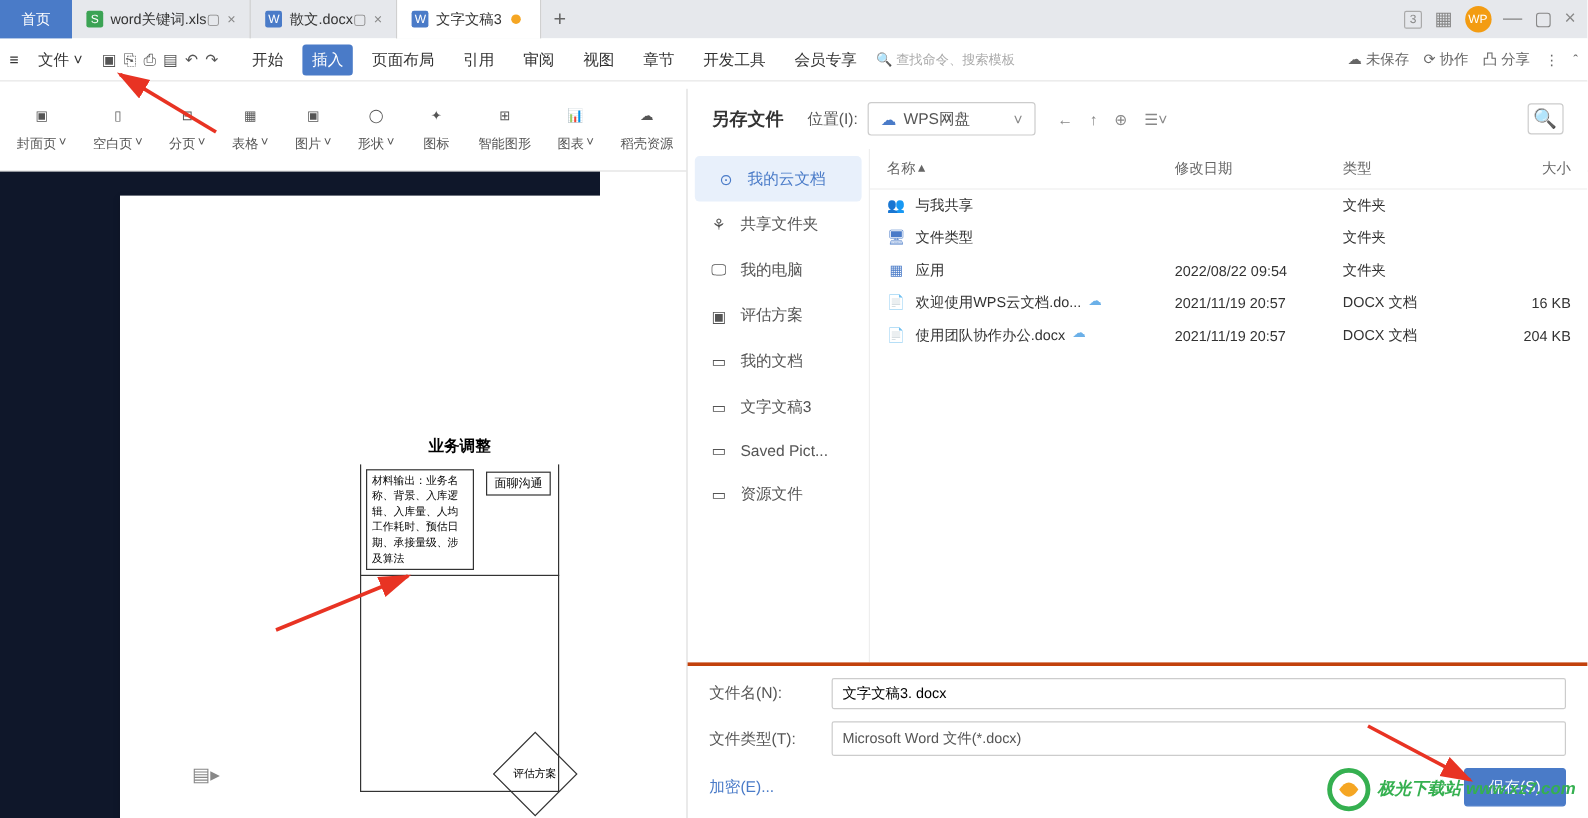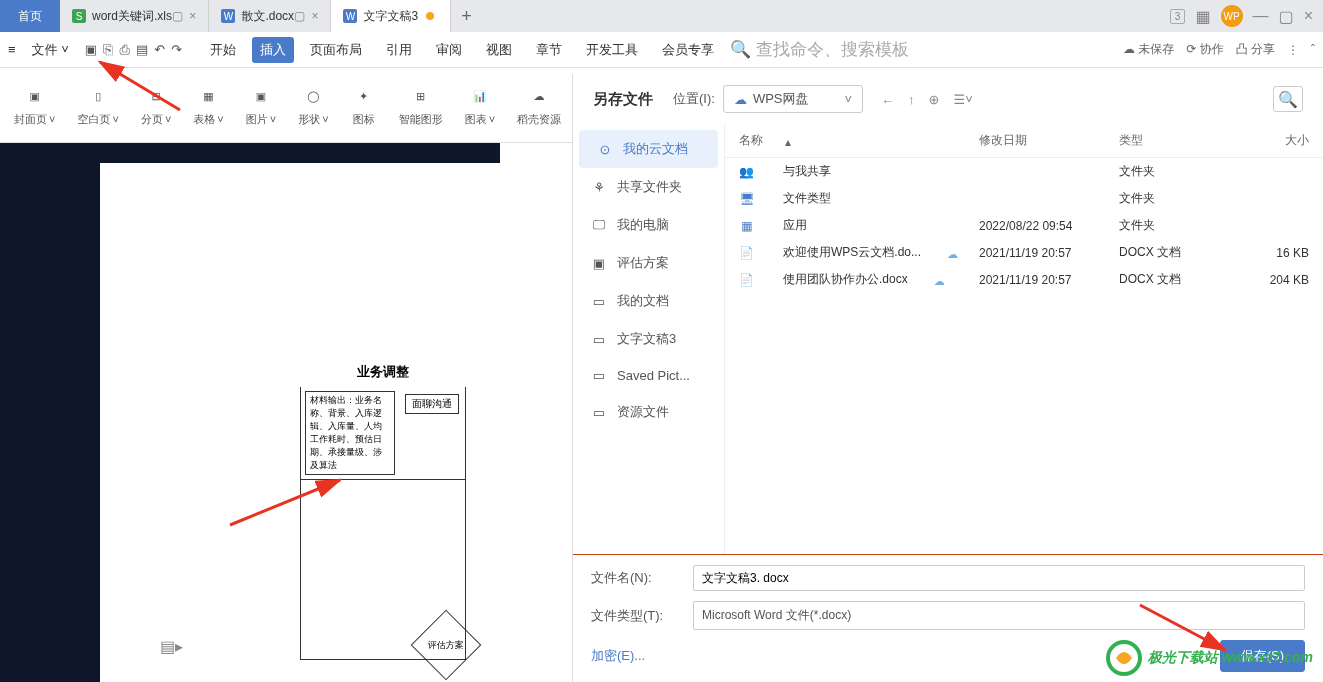--- a/index.html
+++ b/index.html
@@ -20,21 +20,21 @@
 .win-controls .avatar { width: 22px; height: 22px; border-radius: 50%; background: #f39c12; display: flex; align-items: center; justify-content: center; color: #fff; font-size: 10px; }
 
 
 .menubar { display: flex; align-items: center; height: 36px; border-bottom: 1px solid #e0e0e0; padding: 0 8px; font-size: 13px; color: #333; background: #fff; }
 .menubar .mb-left { display: flex; align-items: center; gap: 8px; }
 .menubar .mb-item { padding: 4px 8px; cursor: pointer; }
 .menubar .mb-item.active { background: #4a7bc8; color: #fff; border-radius: 3px; }
 .menubar .qat { display: flex; gap: 6px; color: #555; margin-right: 12px; }
 .menubar .qat span { cursor: pointer; }
 .menubar .mb-right { margin-left: auto; display: flex; align-items: center; gap: 12px; color: #666; font-size: 12px; }
-.menubar .search-cmd { color: #aaa; font-size: 17px; }
+.menubar .search-cmd { color: #aaa; font-size: 11px; }
 
 
 .ribbon { display: flex; height: 75px; border-bottom: 1px solid #e0e0e0; padding: 4px 10px; gap: 14px; background: #fff; }
 .ribbon-group { display: flex; flex-direction: column; align-items: center; justify-content: center; font-size: 11px; color: #555; gap: 2px; padding: 0 4px; }
 .ribbon-group .rg-icon { width: 26px; height: 26px; display: flex; align-items: center; justify-content: center; color: #555; }
 .ribbon-group .rg-label { display: flex; align-items: center; gap: 2px; }
 
 
 .docarea { position: absolute; left: 0; top: 143px; width: 500px; bottom: 0; background: #0f172a; overflow: hidden; }
 .page { position: absolute; left: 100px; top: 20px; width: 600px; height: 800px; background: #fff; box-shadow: 0 2px 6px rgba(0,0,0,.15); }
@@ -56,29 +56,29 @@
 .dlg-search { margin-left: auto; border: 1px solid #ccc; border-radius: 3px; width: 30px; height: 26px; display: flex; align-items: center; justify-content: center; color: #888; }
 
 .dlg-body { display: flex; flex: 1; overflow: hidden; }
 .dlg-side { width: 160px; border-right: 1px solid #eee; padding: 6px 0; }
 .side-item { display: flex; align-items: center; gap: 10px; padding: 10px 18px; font-size: 13px; color: #555; cursor: pointer; }
 .side-item.active { background: #e8f0fb; color: #4a7bc8; border-radius: 4px; margin: 0 6px; }
 .side-item .sicon { width: 16px; display: flex; justify-content: center; }
 
 .dlg-files { flex: 1; display: flex; flex-direction: column; }
 .file-header { display: flex; padding: 8px 14px; font-size: 12px; color: #666; border-bottom: 1px solid #eee; }
-.fh-name { width: 240px; display: flex; align-items: flex-end; gap: 22px; }
+.fh-name { width: 240px; display: flex; align-items: flex-start; gap: 2px; }
 .fh-date { width: 140px; }
 .fh-type { width: 110px; }
 .fh-size { width: 80px; text-align: right; }
 .file-row { display: flex; padding: 5px 14px; font-size: 12px; color: #333; align-items: center; }
 .file-row .ficon { width: 16px; height: 16px; margin-right: 6px; display: inline-flex; align-items: center; justify-content: center; font-size: 12px; }
 .file-row .cloud { color: #6bb0e8; margin-left: 4px; font-size: 11px; }
 
-.dlg-footer { border-top: 1px solid #c2410c; padding: 10px 18px; }
+.dlg-footer { border-top: 3px solid #c2410c; padding: 10px 18px; }
 .foot-row { display: flex; align-items: center; gap: 12px; margin-bottom: 10px; font-size: 13px; color: #555; }
 .foot-row label { width: 90px; }
 .foot-row input, .foot-row .sel { flex: 1; border: 1px solid #ccc; padding: 5px 8px; font-size: 12px; border-radius: 2px; background: #fff; }
 .foot-actions { display: flex; align-items: center; gap: 12px; }
 .foot-actions .encrypt { color: #4a7bc8; font-size: 13px; }
 .foot-actions .spacer { flex: 1; }
 .btn { padding: 6px 20px; font-size: 13px; border: 1px solid #ccc; background: #f5f5f5; border-radius: 3px; cursor: pointer; }
 .btn.primary { background: #4a7bc8; color: #fff; border-color: #4a7bc8; }
 
 

